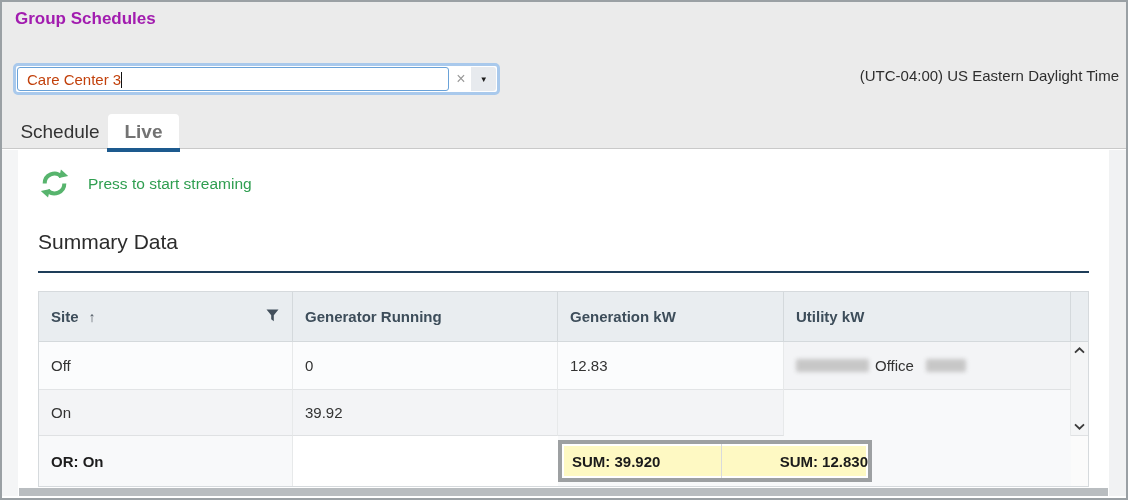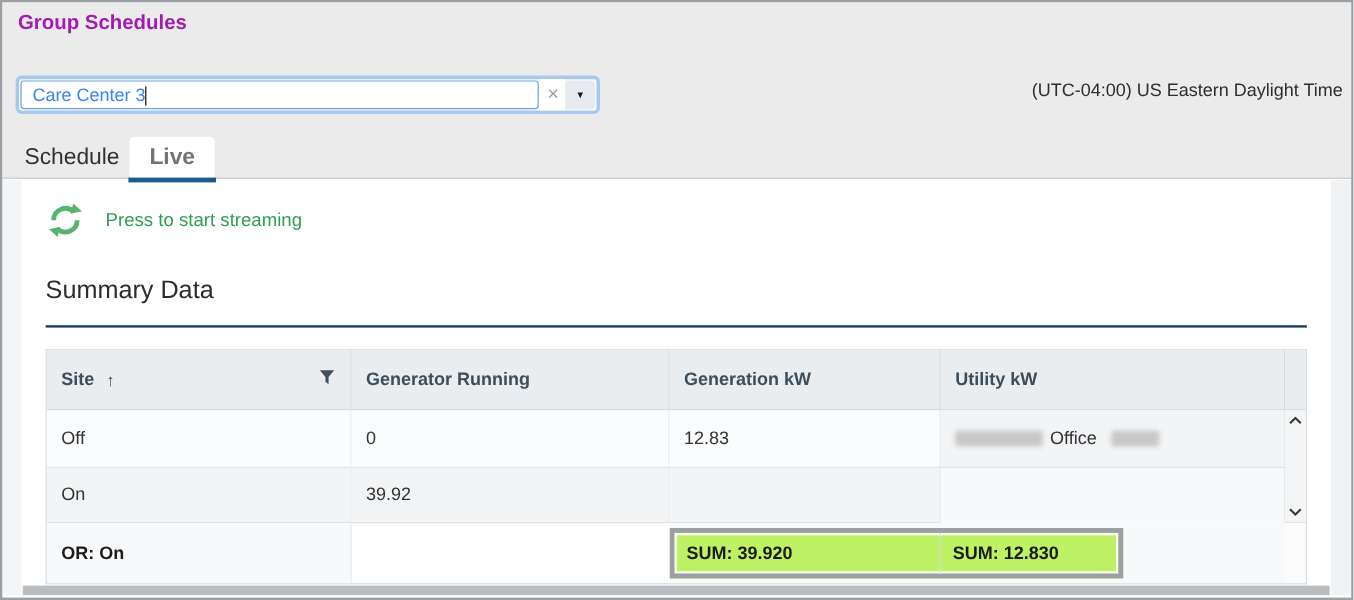--- a/index.html
+++ b/index.html
@@ -13,21 +13,21 @@
   .topbar{ position:absolute; left:0; top:0; right:0; height:147px;
     background:#ebebeb; border-bottom:1px solid #c9c9c9; }
   .page-title{ position:absolute; left:13px; top:7px; font-size:17px;
     font-weight:700; color:#a21caf; }
   
   .combo{ position:absolute; left:11px; top:61px; width:487px; height:32px;
     background:#fff; border:3px solid #a9c9ec; border-radius:5px;
     display:flex; align-items:stretch; }
   .combo-field{ position:relative; width:437px; margin:1px; }
   .combo-input{ width:100%; height:100%; border:1px solid #6aa2d8; border-radius:3px;
-    font-size:15px; color:#3b82f6; padding:0 9px; outline:none;
+    font-size:15px; color:#c2410c; padding:0 9px; outline:none;
     font-family:"Liberation Sans", sans-serif; background:#fff; }
   .caret{ position:absolute; left:104px; top:5px; width:1px; height:16px; background:#111; }
   .combo-clear{ width:21px; display:flex; align-items:center; justify-content:center;
     color:#9a9a9a; font-size:16px; background:#fff; cursor:default; }
   .combo-dd{ width:25px; margin:1px 1px 1px 0; background:#e7eaee; border-radius:0 3px 3px 0;
     display:flex; align-items:center; justify-content:center; }
   .dd-arrow{ font-size:8px; color:#1c1c1c; }
   .timezone{ position:absolute; right:7px; top:65px; font-size:15px; color:#2e2e2e; }
   
   .tab{ position:absolute; top:112px; height:35px; display:flex;
@@ -69,22 +69,22 @@
   .scroll-head{ background:#e9edf0; border-bottom:1px solid #d4d9dc; border-right:none; }
   .scroll-track{ grid-column:5; grid-row:2 / span 2; background:#f4f5f6;
     display:flex; flex-direction:column; align-items:center; justify-content:space-between;
     padding:5px 0; border-bottom:1px solid #dfe1e3; }
   .scroll-foot{ grid-column:5; grid-row:4; background:#fbfbfb; border-right:none; }
   .redact{ display:inline-block; height:13px; background:#c7c7c7; border-radius:2px;
     filter:blur(2px); flex:none; }
   .bold{ font-weight:700; color:#1d1d1d; }
   .sum-wrap{ grid-column:3 / 5; grid-row:4; display:flex; align-items:center;
     padding-left:0; border-right:none; }
-  .sum-box{ height:42px; width:378px; border:4px solid #9da0a2;
-    box-shadow:inset 0 0 0 2px #ffffff; background:#bef264; display:flex; }
+  .sum-box{ height:42px; width:314px; border:4px solid #9da0a2;
+    box-shadow:inset 0 0 0 2px #ffffff; background:#fef9c3; display:flex;gap:48px; }
   .sum-seg{ display:flex; align-items:center; padding-left:10px; font-size:15px;
     font-weight:700; color:#1b1b1b; white-space:nowrap; }
   .sum-seg.first{ width:222px; border-right:1px solid #d8dadc; }
   .sum-seg.second{ flex:1; }
 </style>
 </head>
 <body>
 
 <div id="app">
 

